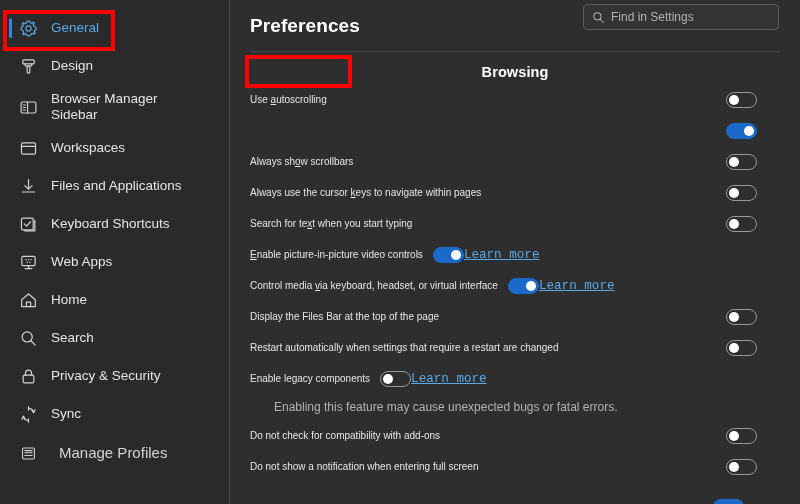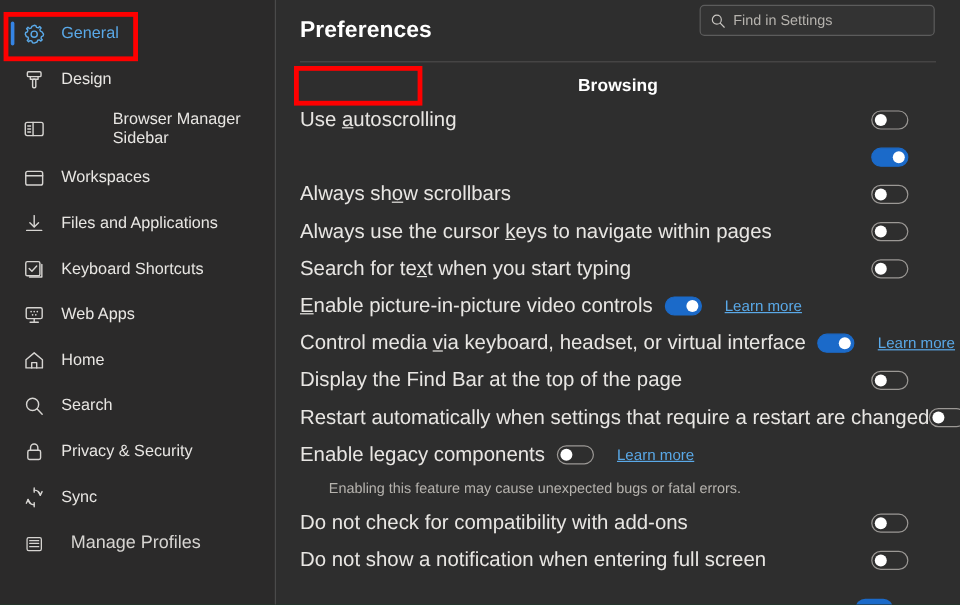--- a/index.html
+++ b/index.html
@@ -10,21 +10,21 @@
     overflow: hidden;
     background: #2b2a2a;
     font-family: "Liberation Sans", sans-serif;
   }
 
   #app {
     position: relative;
     width: 800px;
     height: 504px;
     display: flex;
-    background: #14532d;
+    background: #b91c1c;
   }
 
   
   #sidebar {
     width: 230px;
     height: 504px;
     background: #2b2a2a;
     border-right: 1px solid #4a4a4a;
     padding-top: 9px;
     position: relative;
@@ -58,21 +58,21 @@
   .nav-item.selected .sel-bar {
     position: absolute;
     left: 9px;
     top: 9px;
     width: 3px;
     height: 20px;
     background: #3584e4;
     border-radius: 2px;
   }
   .nav-item.two-line { height: 44px; align-items: center; }
-  .nav-item.two-line .lbl { line-height: 1.18; margin-left: 43px; }
+  .nav-item.two-line .lbl { line-height: 1.18; }
 
   .nav-item.small { height: 40px; font-size: 15px; color: #d6d4d1; }
   .nav-item.small .ico { margin-right: 20px; }
 
   
   #main {
     flex: 1;
     height: 504px;
     background: #2e2e2e;
     position: relative;
@@ -142,21 +142,21 @@
     text-align: center;
   }
 
   .row {
     display: flex;
     align-items: center;
     min-height: 31px;
     position: relative;
   }
   .row .rlabel {
-    font-size: 17px;
+    font-size: 10px;
     color: #e8e6e3;
     white-space: nowrap;
   }
   .row .rlabel u { text-decoration: underline; text-underline-offset: 1px; }
 
   .spacer { flex: 1; }
 
   
   .toggle {
     width: 31px;
@@ -193,23 +193,24 @@
     background: #ffffff;
   }
 
   .toggle-right { margin-right: 23px; }
   .toggle-inline { margin-left: 10px; }
 
   .learn {
     color: #5aa9e8;
     font-size: 12.6px;
     text-decoration: underline;
-    margin-left: 19px;
+    margin-left: 0;
     cursor: pointer;
     white-space: nowrap;
+    font-family: Liberation Mono, monospace;
   }
 
   .subtext {
     font-size: 12px;
     color: #b6b3ae;
     padding-left: 24px;
     min-height: 26px;
     display: flex;
     align-items: center;
   }
@@ -439,21 +440,21 @@
             <span class="learn">Learn more</span>
           </div>
           <div class="row">
             <span class="rlabel">Control media <u>v</u>ia keyboard, headset, or virtual interface</span>
             <span class="toggle on toggle-inline">
               <span class="knob"></span>
             </span>
             <span class="learn">Learn more</span>
           </div>
           <div class="row">
-            <span class="rlabel">Display the Find Bar at the top of the page</span>
+            <span class="rlabel">Display the Files Bar at the top of the page</span>
             <span class="spacer"></span>
             <span class="toggle off toggle-right">
               <span class="knob"></span>
             </span>
           </div>
           <div class="row">
             <span class="rlabel">Restart automatically when settings that require a restart are changed</span>
             <span class="spacer"></span>
             <span class="toggle off toggle-right">
               <span class="knob"></span>

